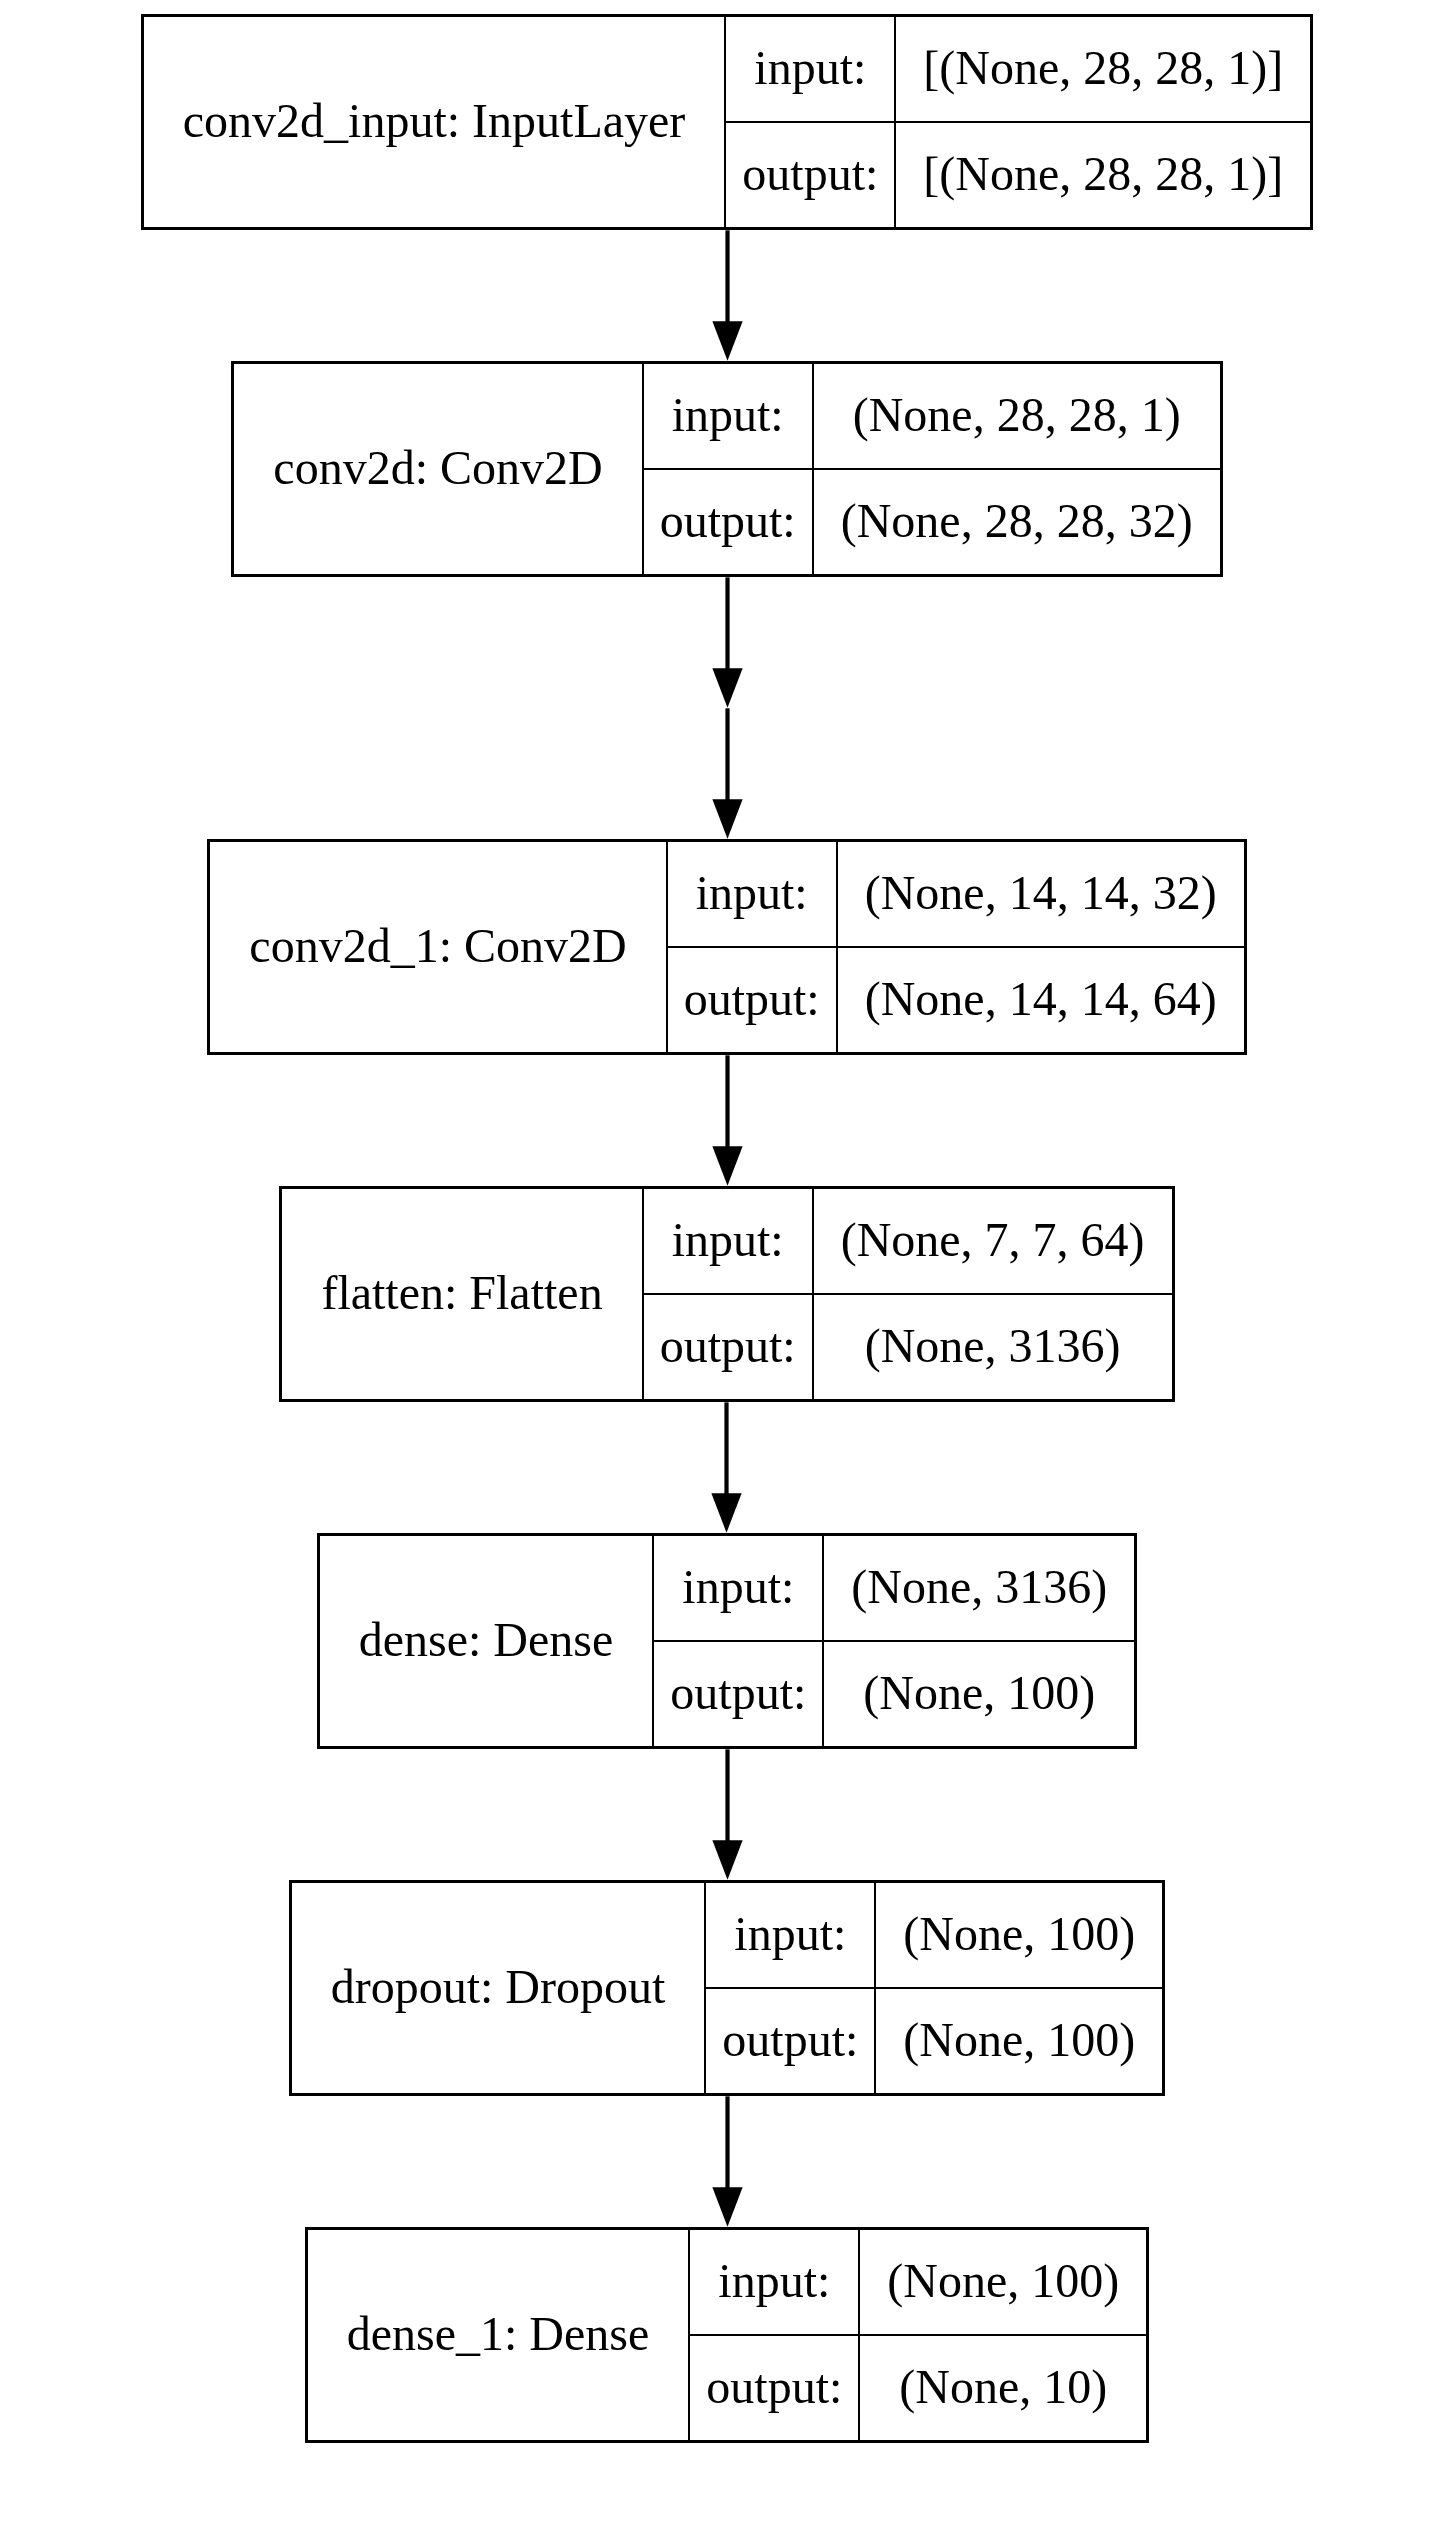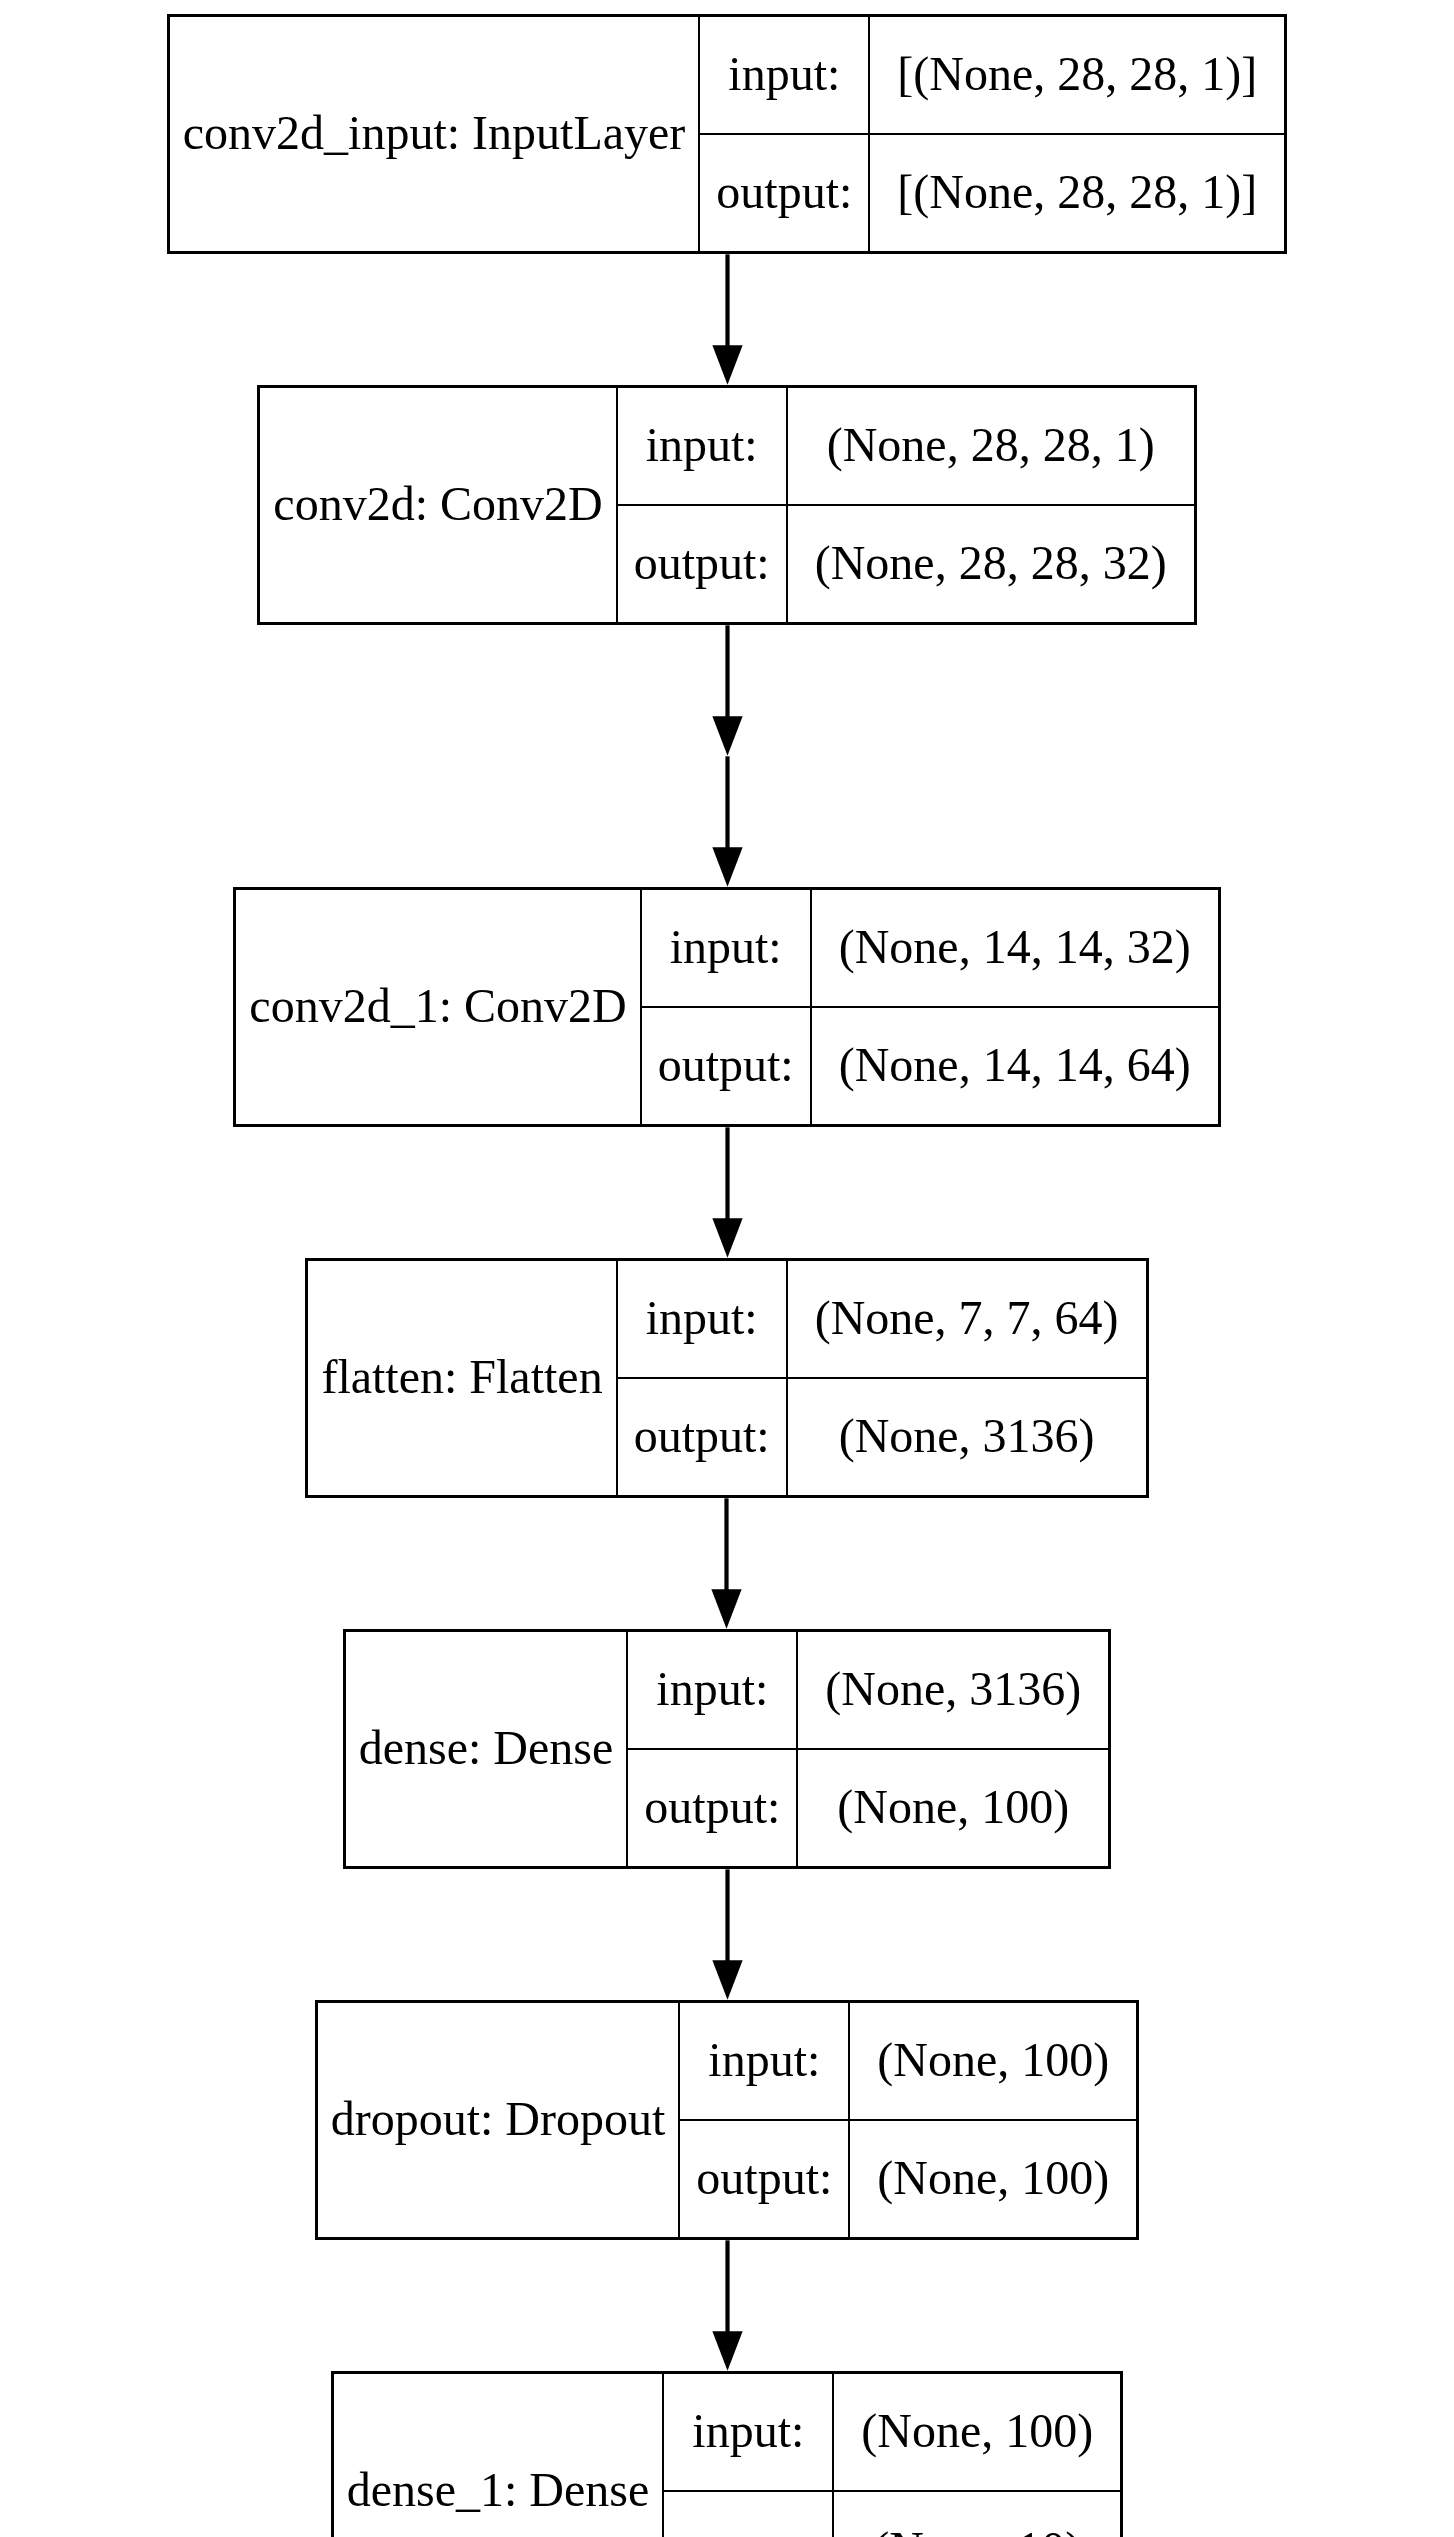--- a/index.html
+++ b/index.html
@@ -32,29 +32,29 @@
     color: #000000;
     line-height: 1.1;
   }
   table.node td {
     border: 2.5px solid #000000;
     text-align: center;
     vertical-align: middle;
     white-space: nowrap;
   }
   td.name {
-    padding: 0 13px;
+    padding: 0 39px;
     height: 159px;
   }
   td.lbl {
     padding: 0 16px;
     height: 80px;
   }
   td.val {
-    padding: 18px 27px;
+    padding: 12px 27px;
     height: 80px;
   }
   svg.arrow {
     display: block;
     flex: 0 0 auto;
   }
 </style>
 </head>
 <body>
 

